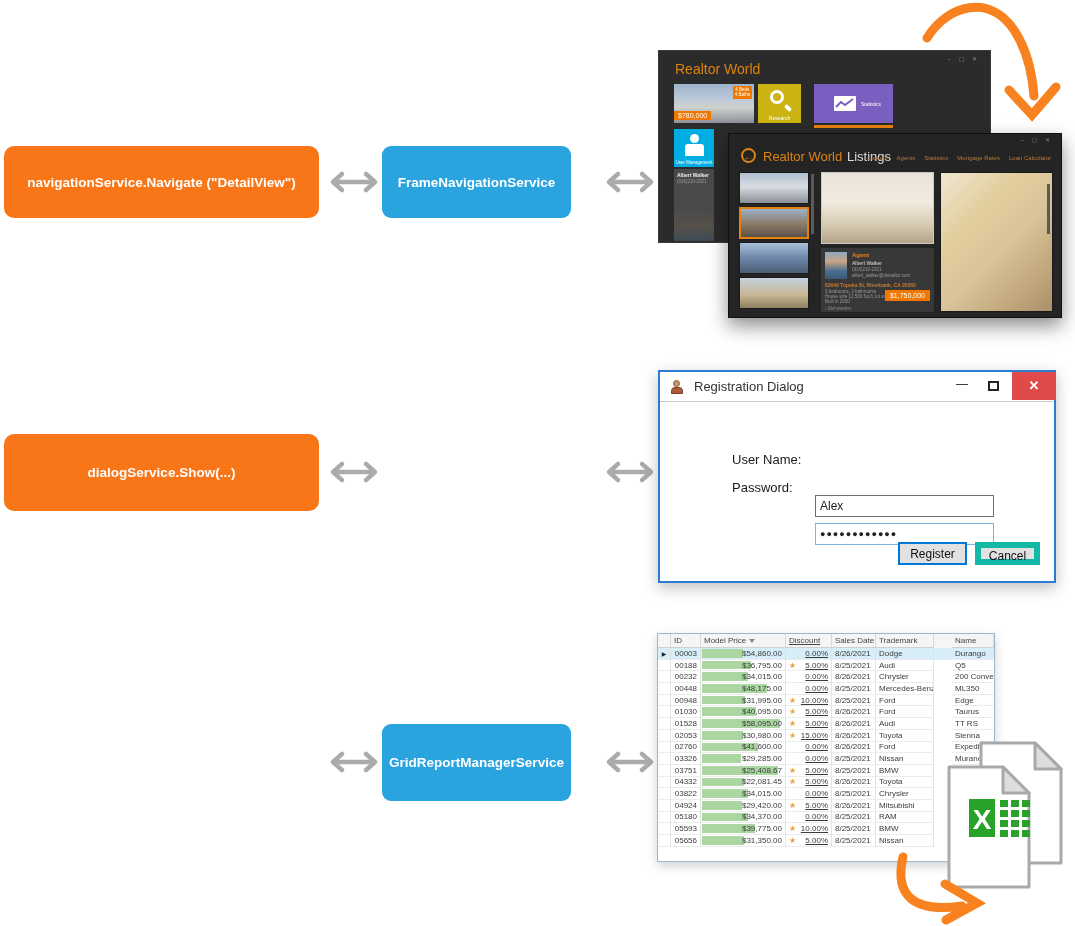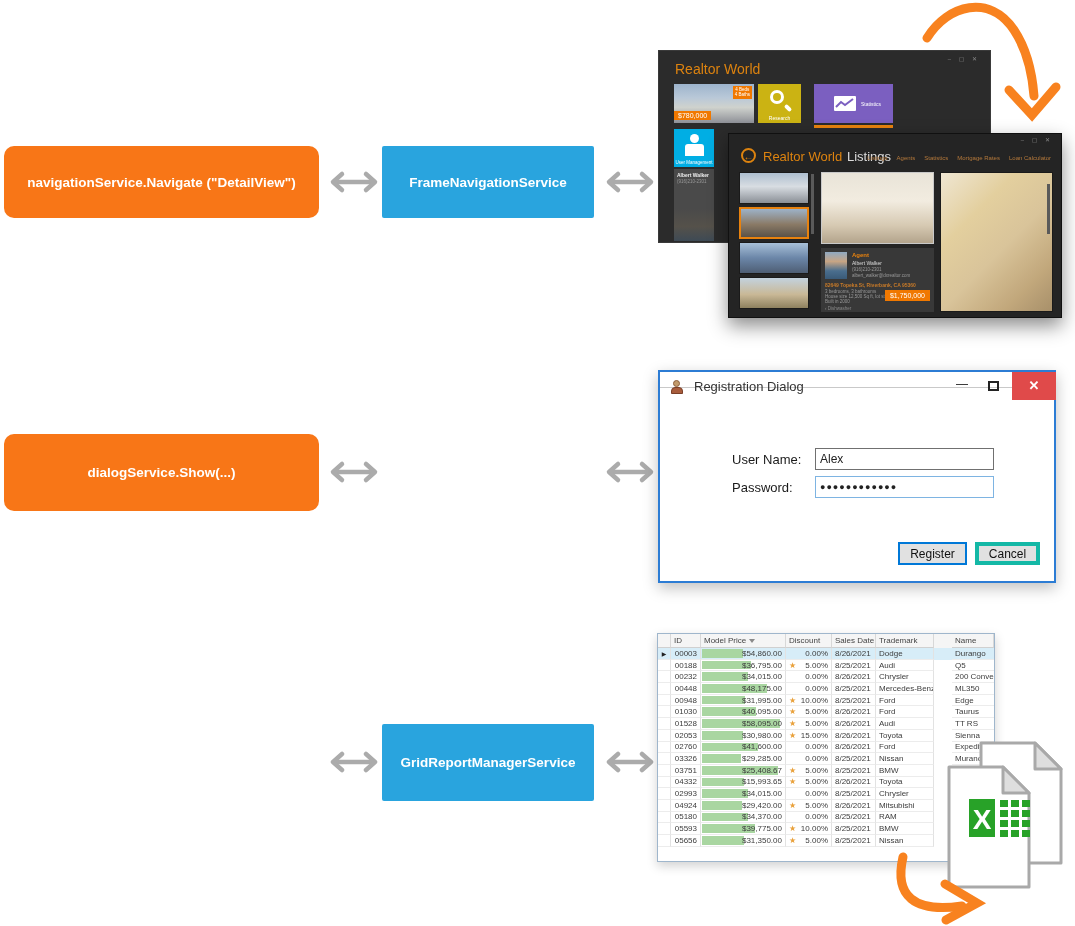--- a/index.html
+++ b/index.html
@@ -4,21 +4,21 @@
 <style>
   html,body{margin:0;padding:0;background:#fff;}
   *{box-sizing:border-box;}
   body{font-family:"Liberation Sans",sans-serif;}
   .stage{position:relative;width:1075px;height:926px;background:#fff;overflow:hidden;}
 
   
   .svc-box{position:absolute;display:flex;align-items:center;justify-content:center;
     color:#fff;font-size:13.5px;font-weight:bold;text-align:center;border-radius:10px;}
   .svc-orange{left:4px;width:315px;background:#F87617;}
-  .svc-blue{left:382px;width:212px;background:#29A4DE;border-radius:2px;text-align:center;}
+  .svc-blue{left:382px;width:189px;background:#29A4DE;border-radius:9px;text-align:center;}
   .r1{top:146px;height:72px;}
   .r2{top:434px;height:77px;}
   .r3{top:724px;height:77px;}
   .gray-arrow{position:absolute;width:52px;height:24px;}
 
   
   .darkwin{position:absolute;background:#2B2B2B;border:1px solid #3A3A3A;}
   .winctl{position:absolute;top:4px;right:10px;color:#8a8a8a;font-size:6px;letter-spacing:3px;}
   .rw-title{position:absolute;left:16px;top:10px;color:#DD830F;font-size:14px;}
   .tile{position:absolute;overflow:hidden;}
@@ -76,52 +76,52 @@
   .agent-d3{position:absolute;left:4px;top:51px;color:#999;font-size:4.5px;}
   .agent-price{position:absolute;right:4px;top:42px;background:#F07800;color:#fff;font-size:7px;padding:2px 5px;}
   .agent-foot{position:absolute;left:4px;bottom:1px;color:#8a8a8a;font-size:4.5px;}
   .rightphoto{position:absolute;left:211px;top:38px;width:113px;height:140px;border:1px solid #1a1a1a;
     background:linear-gradient(135deg,#efe6d2 0%,#e3cf9e 30%,#d9c49a 55%,#c2a87c 80%,#a8906a 100%);}
   .right-scroll{position:absolute;left:318px;top:50px;width:3px;height:50px;background:#5a5a5a;}
 
   
   .dialog{position:absolute;left:658px;top:370px;width:398px;height:213px;background:#fff;
     border:2px solid #2C7CD4;box-shadow:0 5px 14px rgba(0,0,0,.25);}
-  .dlg-titlebar{position:absolute;left:0;top:0;right:0;height:16px;background:#fff;border-bottom:1px solid #c9c9c9;}
+  .dlg-titlebar{position:absolute;left:0;top:0;right:0;height:30px;background:#fff;border-bottom:1px solid #c9c9c9;}
   .dlg-icon{position:absolute;left:10px;top:7px;width:16px;height:16px;}
   .dlg-icon .head{position:absolute;left:3px;top:1px;width:7px;height:7px;border-radius:50%;background:#C19A6B;border:1px solid #8B5E3C;}
   .dlg-icon .body{position:absolute;left:1px;top:8px;width:12px;height:7px;border-radius:4px 4px 0 0;background:#A85C3C;border:1px solid #7a3f28;}
   .dlg-title{position:absolute;left:34px;top:7px;font-size:13px;color:#333;}
   .dlg-min{position:absolute;left:296px;top:5px;font-size:12px;color:#222;}
   .dlg-max{position:absolute;left:328px;top:9px;width:11px;height:10px;border:2px solid #222;}
   .dlg-close{position:absolute;left:352px;top:0px;width:44px;height:28px;background:#E04A4A;color:#fff;
     font-size:13px;font-weight:bold;text-align:center;line-height:28px;border:0;}
   .dlg-label{position:absolute;font-size:13px;color:#1a1a1a;}
   .dlg-input{position:absolute;left:155px;width:179px;height:22px;border:1px solid #707070;
-    font-size:12px;padding:0 4px;color:#222;font-family:"Liberation Sans",sans-serif;}
+    font-size:12px;padding:0 4px;color:#222;font-family:"Liberation Sans",sans-serif;margin-top:47px;}
   .dlg-input.pwd{border:1px solid #7EB4E2;font-size:9px;letter-spacing:1px;}
-  .dlg-btn{position:absolute;height:23px;background:#E1E1E1;border:4px solid #14b8a6;
+  .dlg-btn{position:absolute;height:23px;background:#E1E1E1;border:6px solid #14b8a6;
     font-size:12px;color:#111;font-family:"Liberation Sans",sans-serif;}
   .dlg-btn.default{border:2px solid #0078D7;}
 
   
   .gridwin{position:absolute;left:657px;top:633px;width:338px;height:229px;background:#fff;
     border:1px solid #9FB6CC;font-size:8px;color:#3c3c3c;box-shadow:0 4px 10px rgba(0,0,0,.18);}
   .gband,.ghead,.grow{display:flex;width:100%;}
   .gband{height:14px;background:#F5F5F5;}
   .ghead{height:14px;background:#F5F5F5;}
   .grow{height:11.7px;background:#fff;}
   .grow.sel{background:#D7EDF8;}
   .gc{position:relative;border-right:1px solid #E2E2E2;border-bottom:1px solid #ECECEC;
     display:flex;align-items:center;padding:0 3px;overflow:hidden;white-space:nowrap;}
   .gband .gc,.ghead .gc{border-right:1px solid #D8D8D8;border-bottom:1px solid #D0D0D0;color:#444;}
   .col-ind{width:13px;justify-content:center;padding:0;font-size:6px;color:#222;}
   .col-id{width:30px;}
   .col-price{width:85px;}
-  .col-disc{width:46px;}
+  .col-disc{width:46px;text-decoration:underline;}
   .col-date{width:44px;}
   .col-tm{width:58px;}
   .col-name{flex:1;border-right:none;margin-left:18px;}
   .num{justify-content:flex-end;}
   .band-order{width:172px;}
   .band-model{flex:1;border-right:none;}
   .bar{position:absolute;left:1px;top:1px;bottom:1px;background:#A9D6A1;}
   .col-price span{position:relative;z-index:1;}
   .star{position:absolute;left:3px;color:#E9A13B;font-style:normal;font-size:8px;z-index:1;}
   .funnel{display:inline-block;margin-left:3px;width:0;height:0;border-left:3px solid transparent;
@@ -456,33 +456,33 @@
           </div>
           <div class="gc col-date">8/25/2021</div>
           <div class="gc col-tm">BMW</div>
           <div class="gc col-name">Z4 Sd</div>
         </div>
         <div class="grow">
           <div class="gc col-ind"></div>
           <div class="gc col-id num">04332</div>
           <div class="gc col-price num">
             <i class="bar" style="width:42px"></i>
-            <span>$15,993.65</span>
+            <span>$22,081.45</span>
           </div>
           <div class="gc col-disc num">
             <em class="star">★</em>
             <span>5.00%</span>
           </div>
           <div class="gc col-date">8/26/2021</div>
           <div class="gc col-tm">Toyota</div>
           <div class="gc col-name">Tundra</div>
         </div>
         <div class="grow">
           <div class="gc col-ind"></div>
-          <div class="gc col-id num">02993</div>
+          <div class="gc col-id num">03822</div>
           <div class="gc col-price num">
             <i class="bar" style="width:46px"></i>
             <span>$34,015.00</span>
           </div>
           <div class="gc col-disc num">
             <span>0.00%</span>
           </div>
           <div class="gc col-date">8/25/2021</div>
           <div class="gc col-tm">Chrysler</div>
           <div class="gc col-name">200 C</div>

